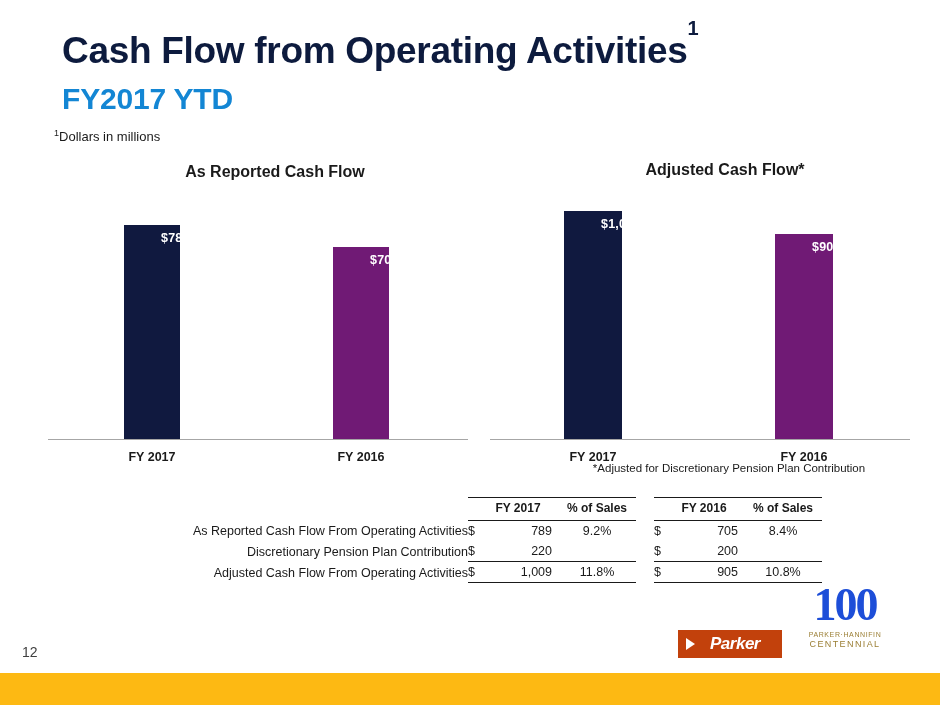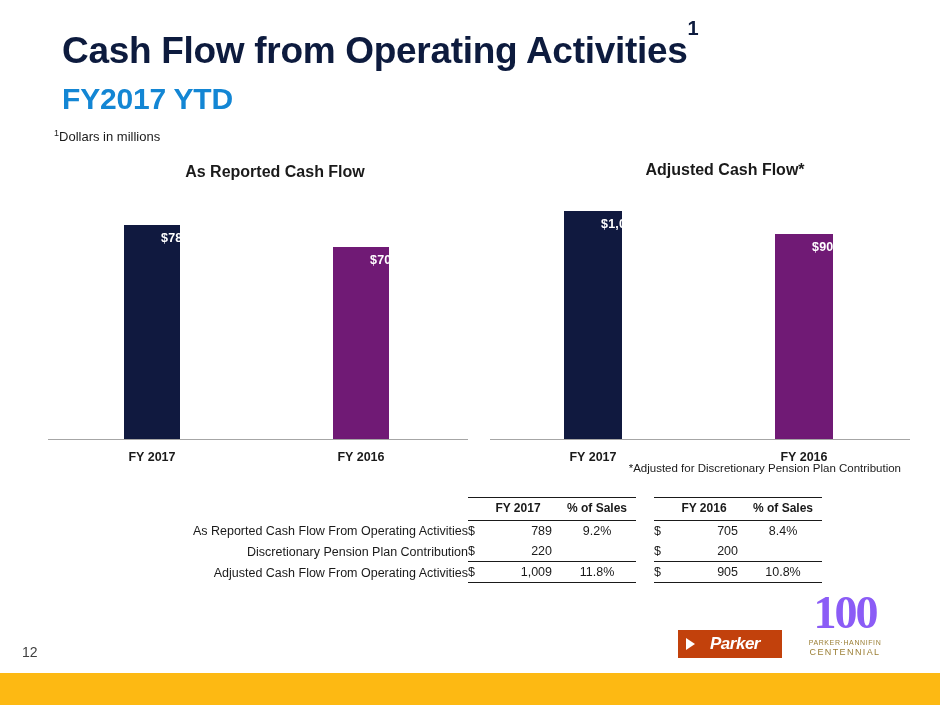--- a/index.html
+++ b/index.html
@@ -108,24 +108,24 @@
     position: absolute;
     bottom: 6px;
     text-align: center;
     font-size: 12.5px;
     font-weight: bold;
     color: #1a1a1a;
   }
 
   .adj-note {
     position: absolute;
-    left: 481px;
+    left: 519px;
     top: 462px;
     width: 420px;
-    text-align: right;
+    text-align: center;
     font-size: 11.5px;
     color: #1a1a1a;
   }
 
   
   .data-table {
     position: absolute;
     left: 108px;
     top: 497px;
     font-size: 12.5px;
@@ -213,25 +213,24 @@
     position: absolute;
     left: 800px;
     top: 580px;
     width: 90px;
     height: 78px;
     text-align: center;
   }
   .centennial .mark {
     font-size: 46px;
     font-weight: bold;
-    color: #8b5cf6;
+    color: #1d4ed8;
     line-height: 50px;
     letter-spacing: -2px;
     font-family: "Liberation Serif", serif;
-    margin-top: 8px;
   }
   .centennial .l1 {
     font-size: 7px;
     color: #9b7f35;
     letter-spacing: 0.6px;
     line-height: 9px;
   }
   .centennial .l2 {
     font-size: 9px;
     color: #9b7f35;

